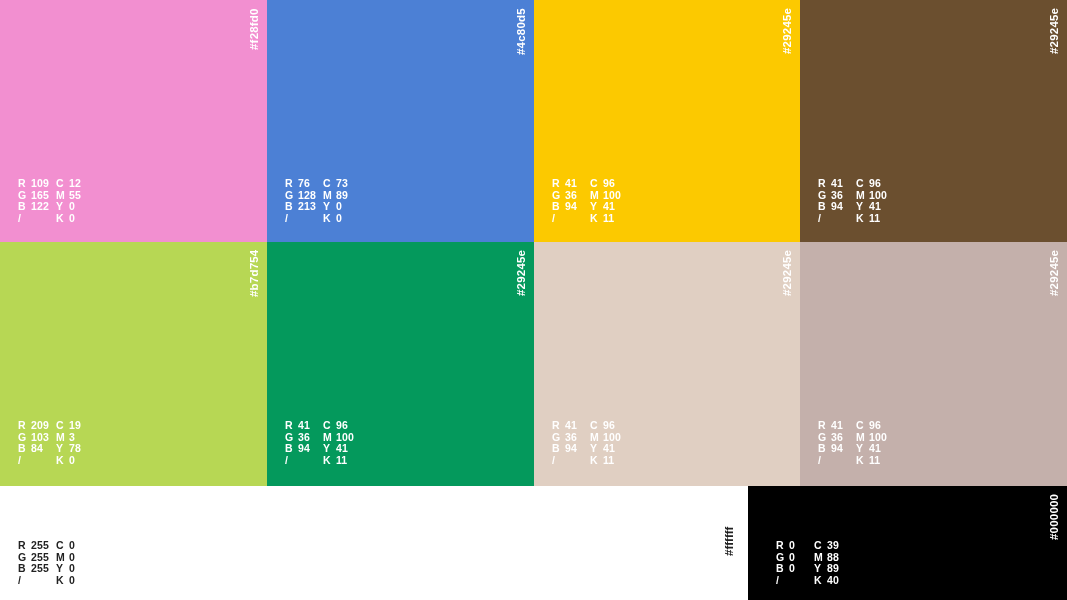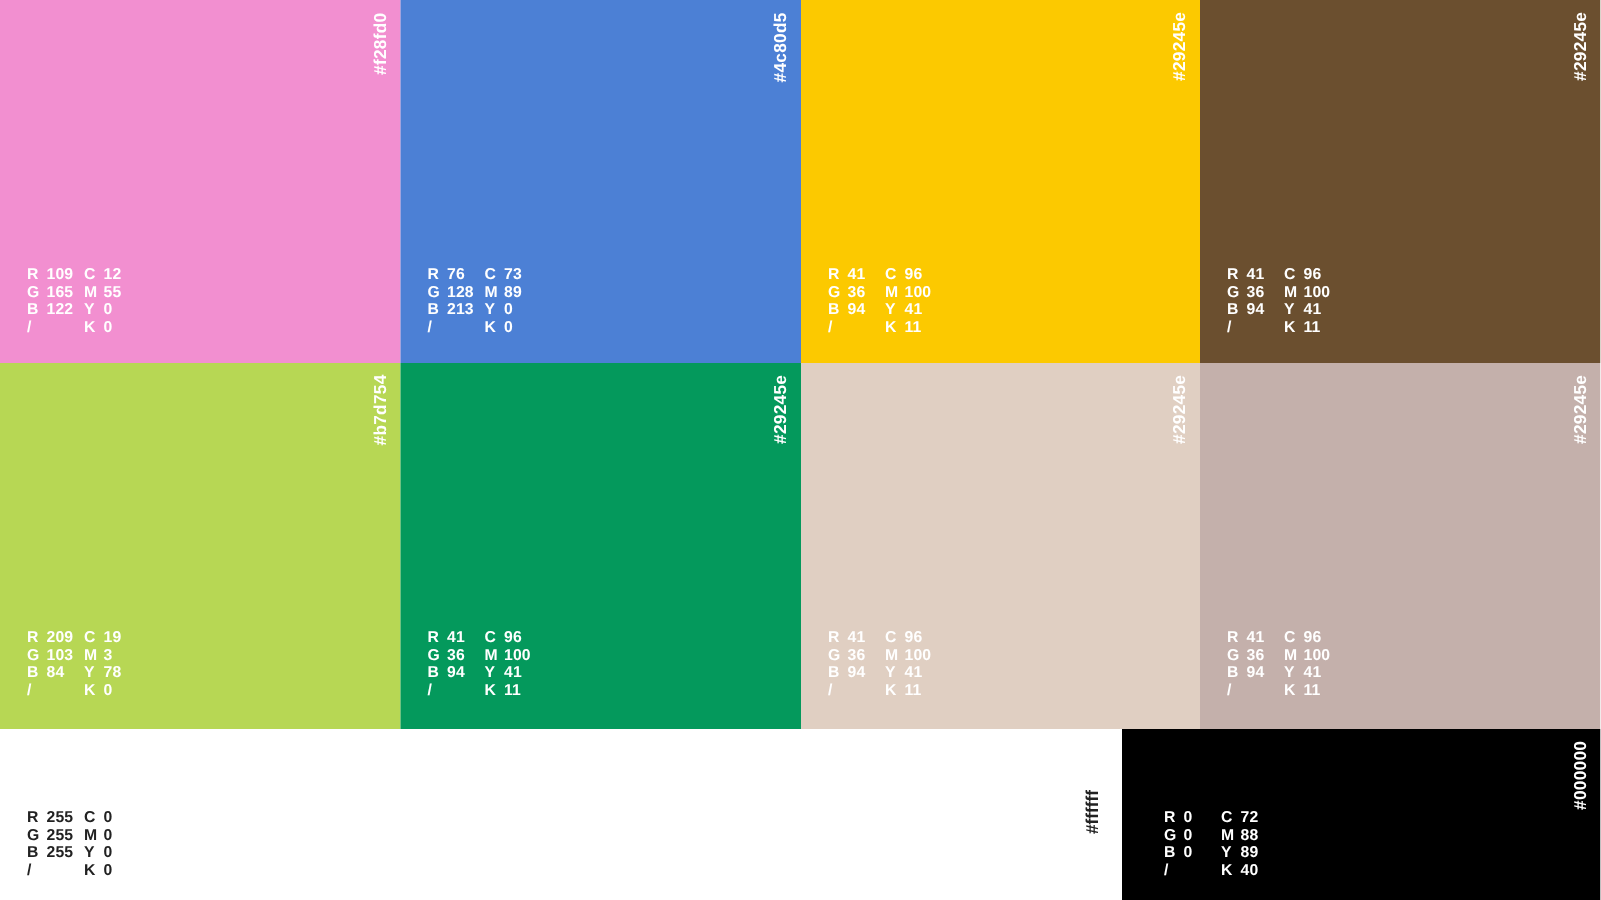--- a/index.html
+++ b/index.html
@@ -516,21 +516,21 @@
             <span class="key">B</span>
             <span class="val">0</span>
           </div>
           <div class="vrow">
             <span class="key">/</span>
           </div>
         </div>
         <div class="col cmyk">
           <div class="vrow">
             <span class="key">C</span>
-            <span class="val">72</span>
+            <span class="val">39</span>
           </div>
           <div class="vrow">
             <span class="key">M</span>
             <span class="val">88</span>
           </div>
           <div class="vrow">
             <span class="key">Y</span>
             <span class="val">89</span>
           </div>
           <div class="vrow">

